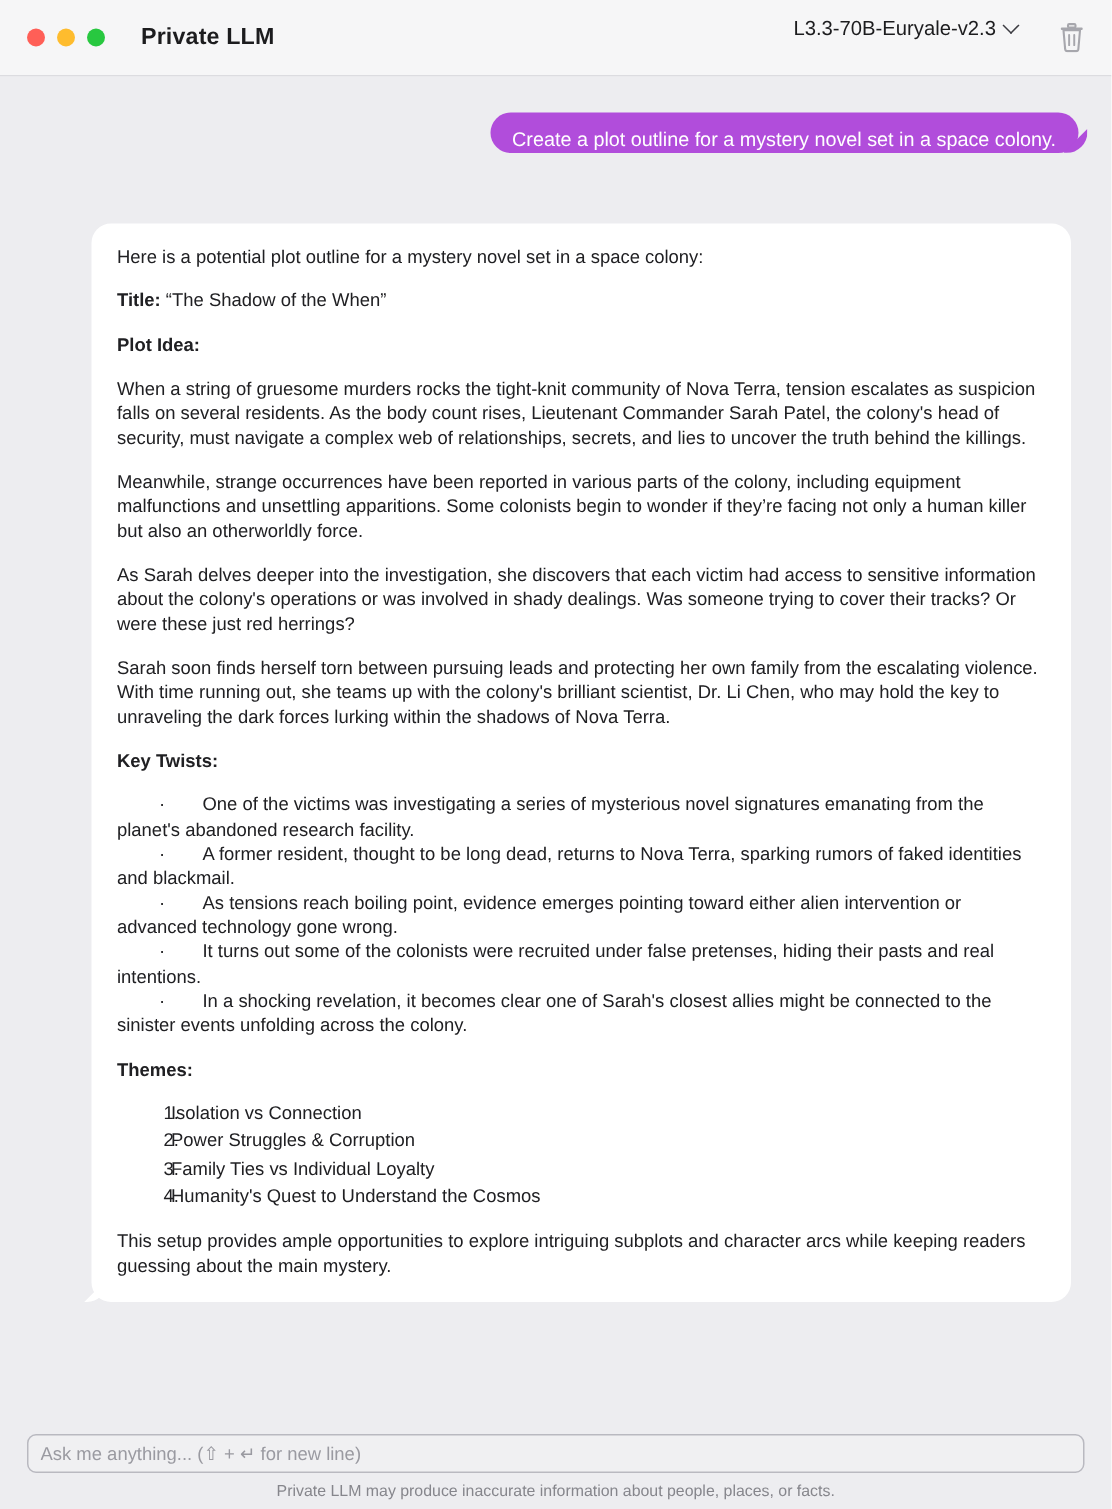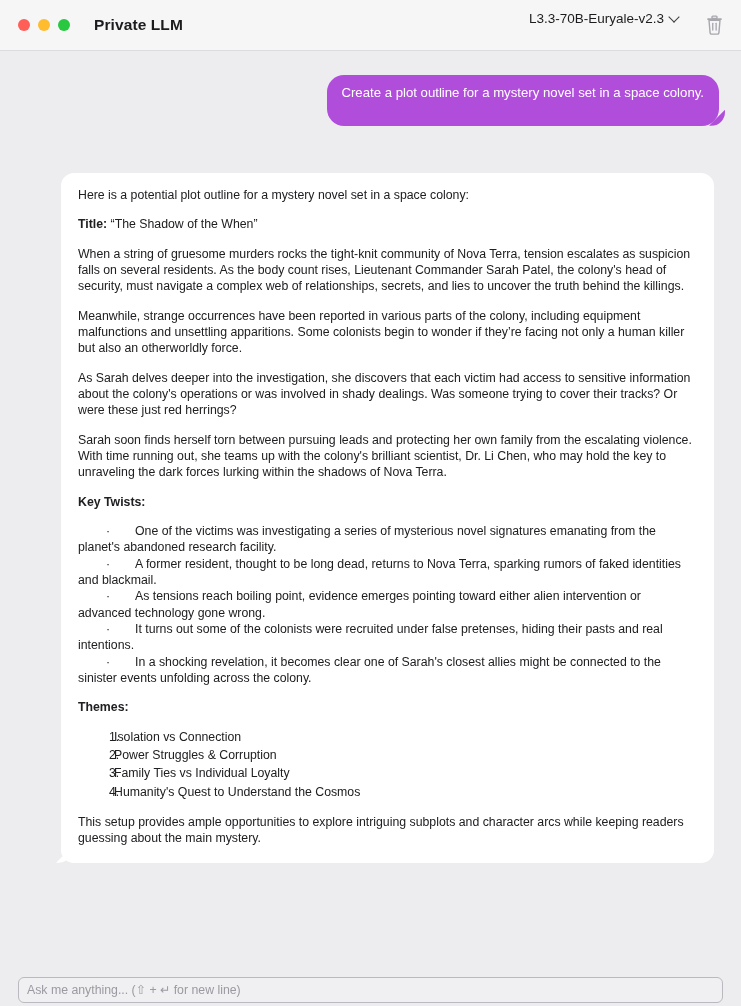--- a/index.html
+++ b/index.html
@@ -109,21 +109,21 @@
     display: flex;
     justify-content: flex-end;
     padding: 0 22px 0 20px;
   }
   .user-bubble {
     position: relative;
     background: #b14ddb;
     color: #ffffff;
     font-size: 13.2px;
     line-height: 1.35;
-    padding: 9px 15px 24px 14px;
+    padding: 9px 15px 0 14px;
     border-radius: 17px;
     max-width: 400px;
     white-space: nowrap;
   }
   .user-bubble::after {
     content: "";
     position: absolute;
     right: -6px;
     bottom: 0px;
     width: 16px;
@@ -271,20 +271,21 @@
       <div class="assistant-card">
 
         <p>Here is a potential plot outline for a mystery novel set in a space colony:</p>
 
         <p>
           <b>Title:</b>
           <span>“The Shadow of the When”</span>
         </p>
 
 
+        <p class="heading-line">Plot Idea:</p>
 
         <p>When a string of gruesome murders rocks the tight-knit community of Nova Terra, tension escalates as suspicion falls on several residents. As the body count rises, Lieutenant Commander Sarah Patel, the colony's head of security, must navigate a complex web of relationships, secrets, and lies to uncover the truth behind the killings.</p>
         <p>Meanwhile, strange occurrences have been reported in various parts of the colony, including equipment malfunctions and unsettling apparitions. Some colonists begin to wonder if they’re facing not only a human killer but also an otherworldly force.</p>
         <p>As Sarah delves deeper into the investigation, she discovers that each victim had access to sensitive information about the colony's operations or was involved in shady dealings. Was someone trying to cover their tracks? Or were these just red herrings?</p>
         <p>Sarah soon finds herself torn between pursuing leads and protecting her own family from the escalating violence. With time running out, she teams up with the colony's brilliant scientist, Dr. Li Chen, who may hold the key to unraveling the dark forces lurking within the shadows of Nova Terra.</p>
 
         <p class="heading-line">Key Twists:</p>
 
         <div class="twist-list">
           <div class="twist-item"><span class="bullet-dot">·</span><span class="twist-gap"></span><span>One of the victims was investigating a series of mysterious novel signatures emanating from the planet's abandoned research facility.</span></div>
@@ -317,14 +318,15 @@
 
         <p>This setup provides ample opportunities to explore intriguing subplots and character arcs while keeping readers guessing about the main mystery.</p>
       </div>
     </div>
   </div>
 
   <div class="composer">
     <input class="composer-input" type="text" placeholder="Ask me anything... (⇧ + ↵ for new line)" style="">
   </div>
 
+  <div class="footer-note">Private LLM may produce inaccurate information about people, places, or facts.</div>
 
 </div>
 
 </body></html>

